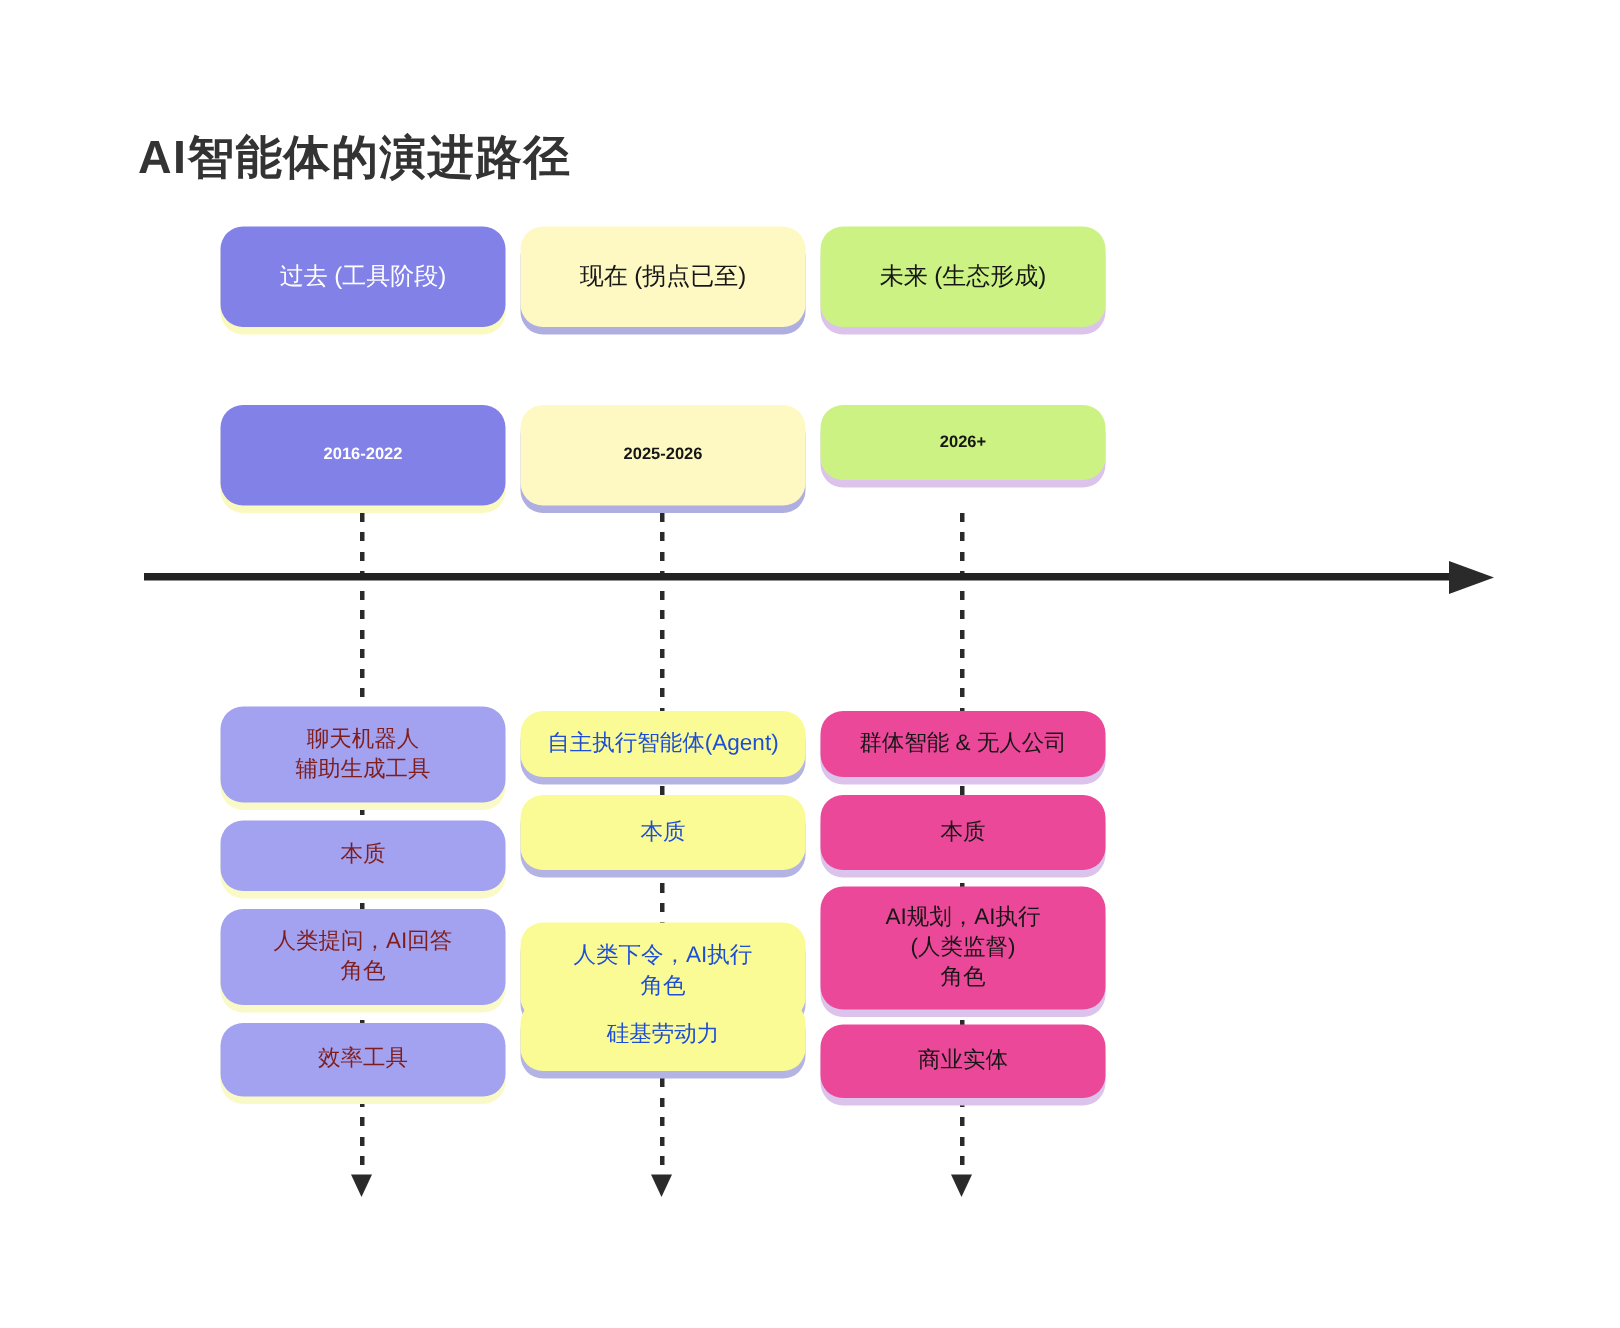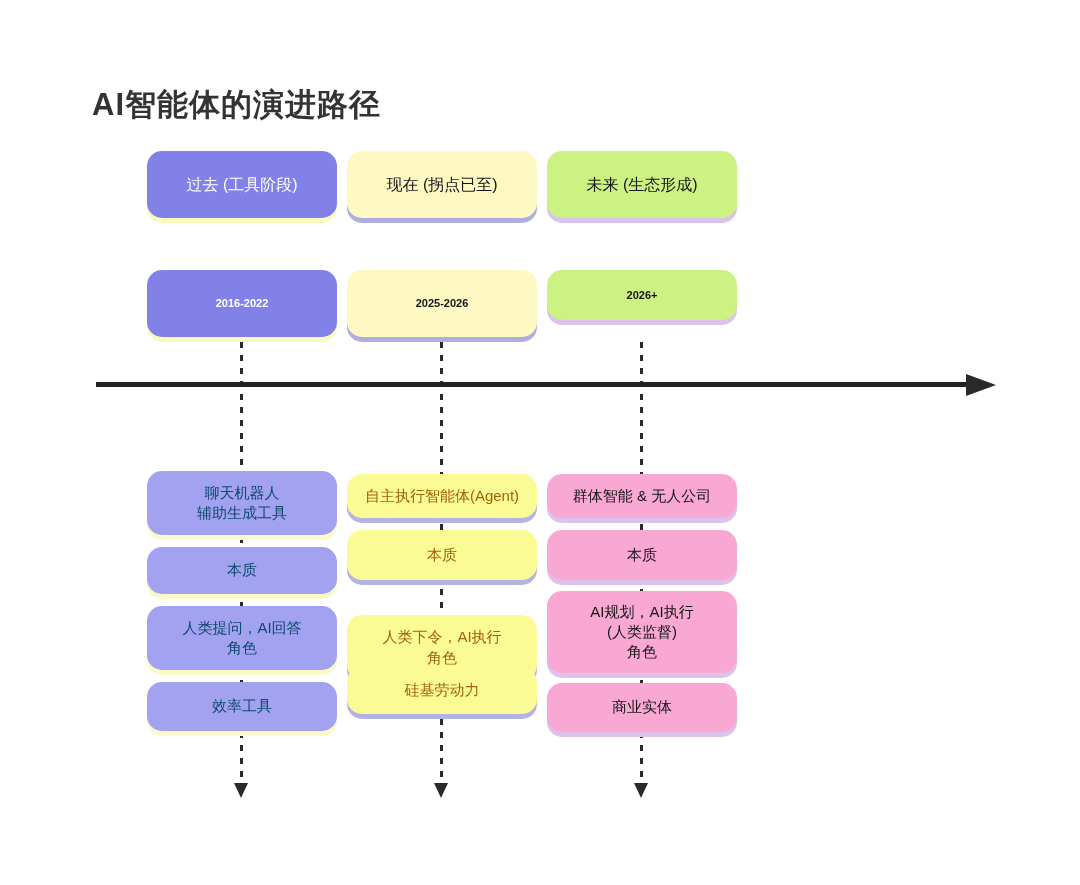--- a/index.html
+++ b/index.html
@@ -23,25 +23,25 @@
     display:flex;flex-direction:column;justify-content:center;align-items:center;
     text-align:center;line-height:1.35;
     font-size:15px;
   }
   .hdr{font-size:16px;}
   .period{font-size:11px;font-weight:700;}
   .c1{left:147px;}
   .c2{left:347px;}
   .c3{left:547px;}
   .p-hdr {background:#8181e8;color:#ffffff;box-shadow:0 5px 0 #fafac0;}
-  .p-body{background:#a2a2f0;color:#0c4a6e;box-shadow:0 5px 0 #fafac8;}
+  .p-body{background:#a2a2f0;color:#7f1d1d;box-shadow:0 5px 0 #fafac8;}
   .y-hdr {background:#fef9c3;color:#161616;box-shadow:0 5px 0 #aeaee0;}
-  .y-body{background:#fbfb95;color:#a16207;box-shadow:0 5px 0 #b4b4e4;text-align:center;}
+  .y-body{background:#fbfb95;color:#1d4ed8;box-shadow:0 5px 0 #b4b4e4;text-align:center;}
   .g-hdr {background:#ccf283;color:#161616;box-shadow:0 5px 0 #dbc3eb;}
-  .k-body{background:#f9a8d4;color:#161616;box-shadow:0 5px 0 #dbc3eb;}
+  .k-body{background:#ec4899;color:#161616;box-shadow:0 5px 0 #dbc3eb;}
   .line{display:block;}
   
   .vline{
     position:absolute;top:342px;height:441px;width:3px;
     background:repeating-linear-gradient(180deg,#2a2a2a 0 6px,transparent 6px 13px);
   }
   .varrow{
     position:absolute;top:783px;width:0;height:0;
     border-left:7px solid transparent;border-right:7px solid transparent;
     border-top:15px solid #2a2a2a;

